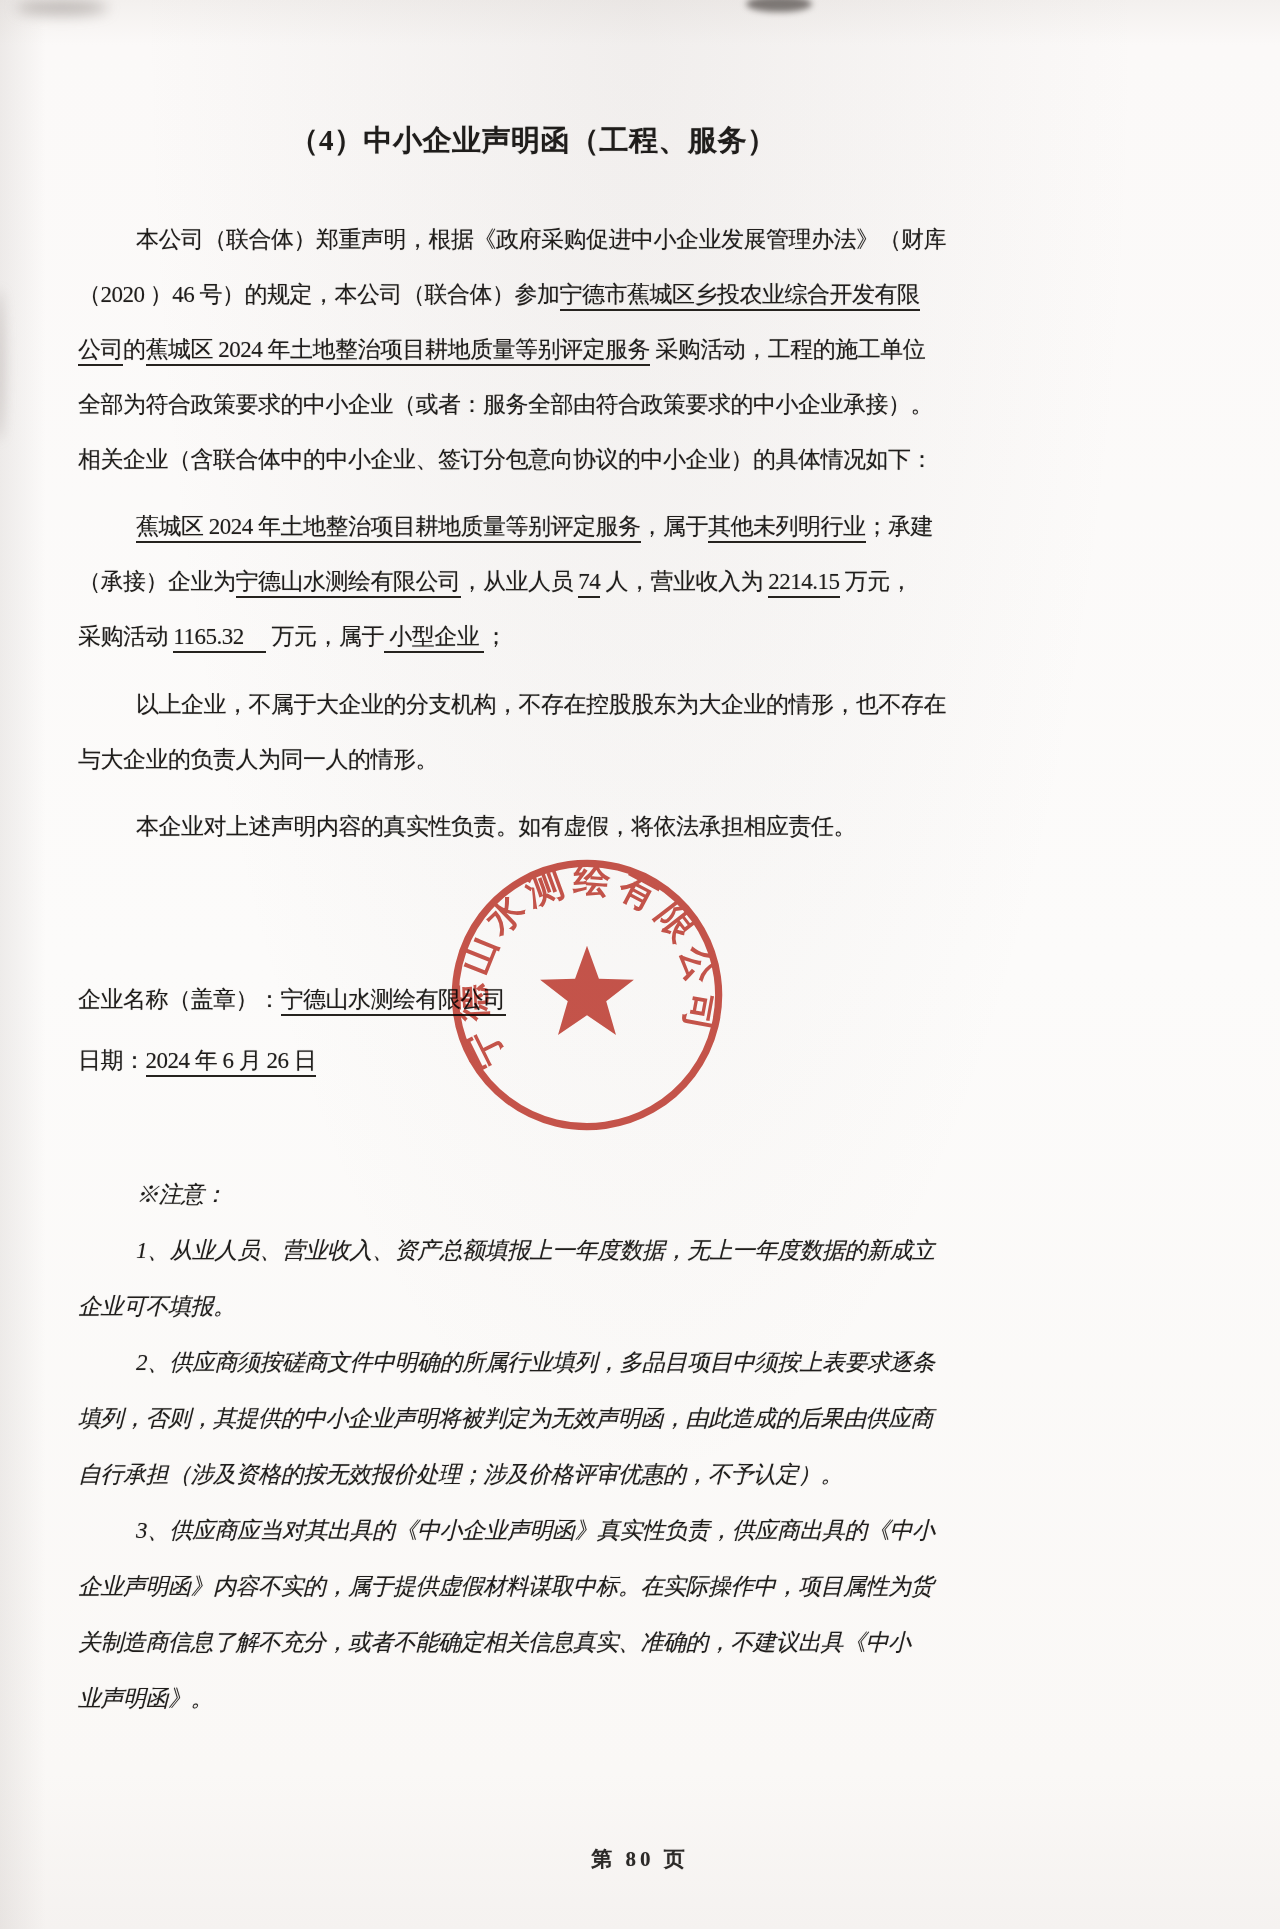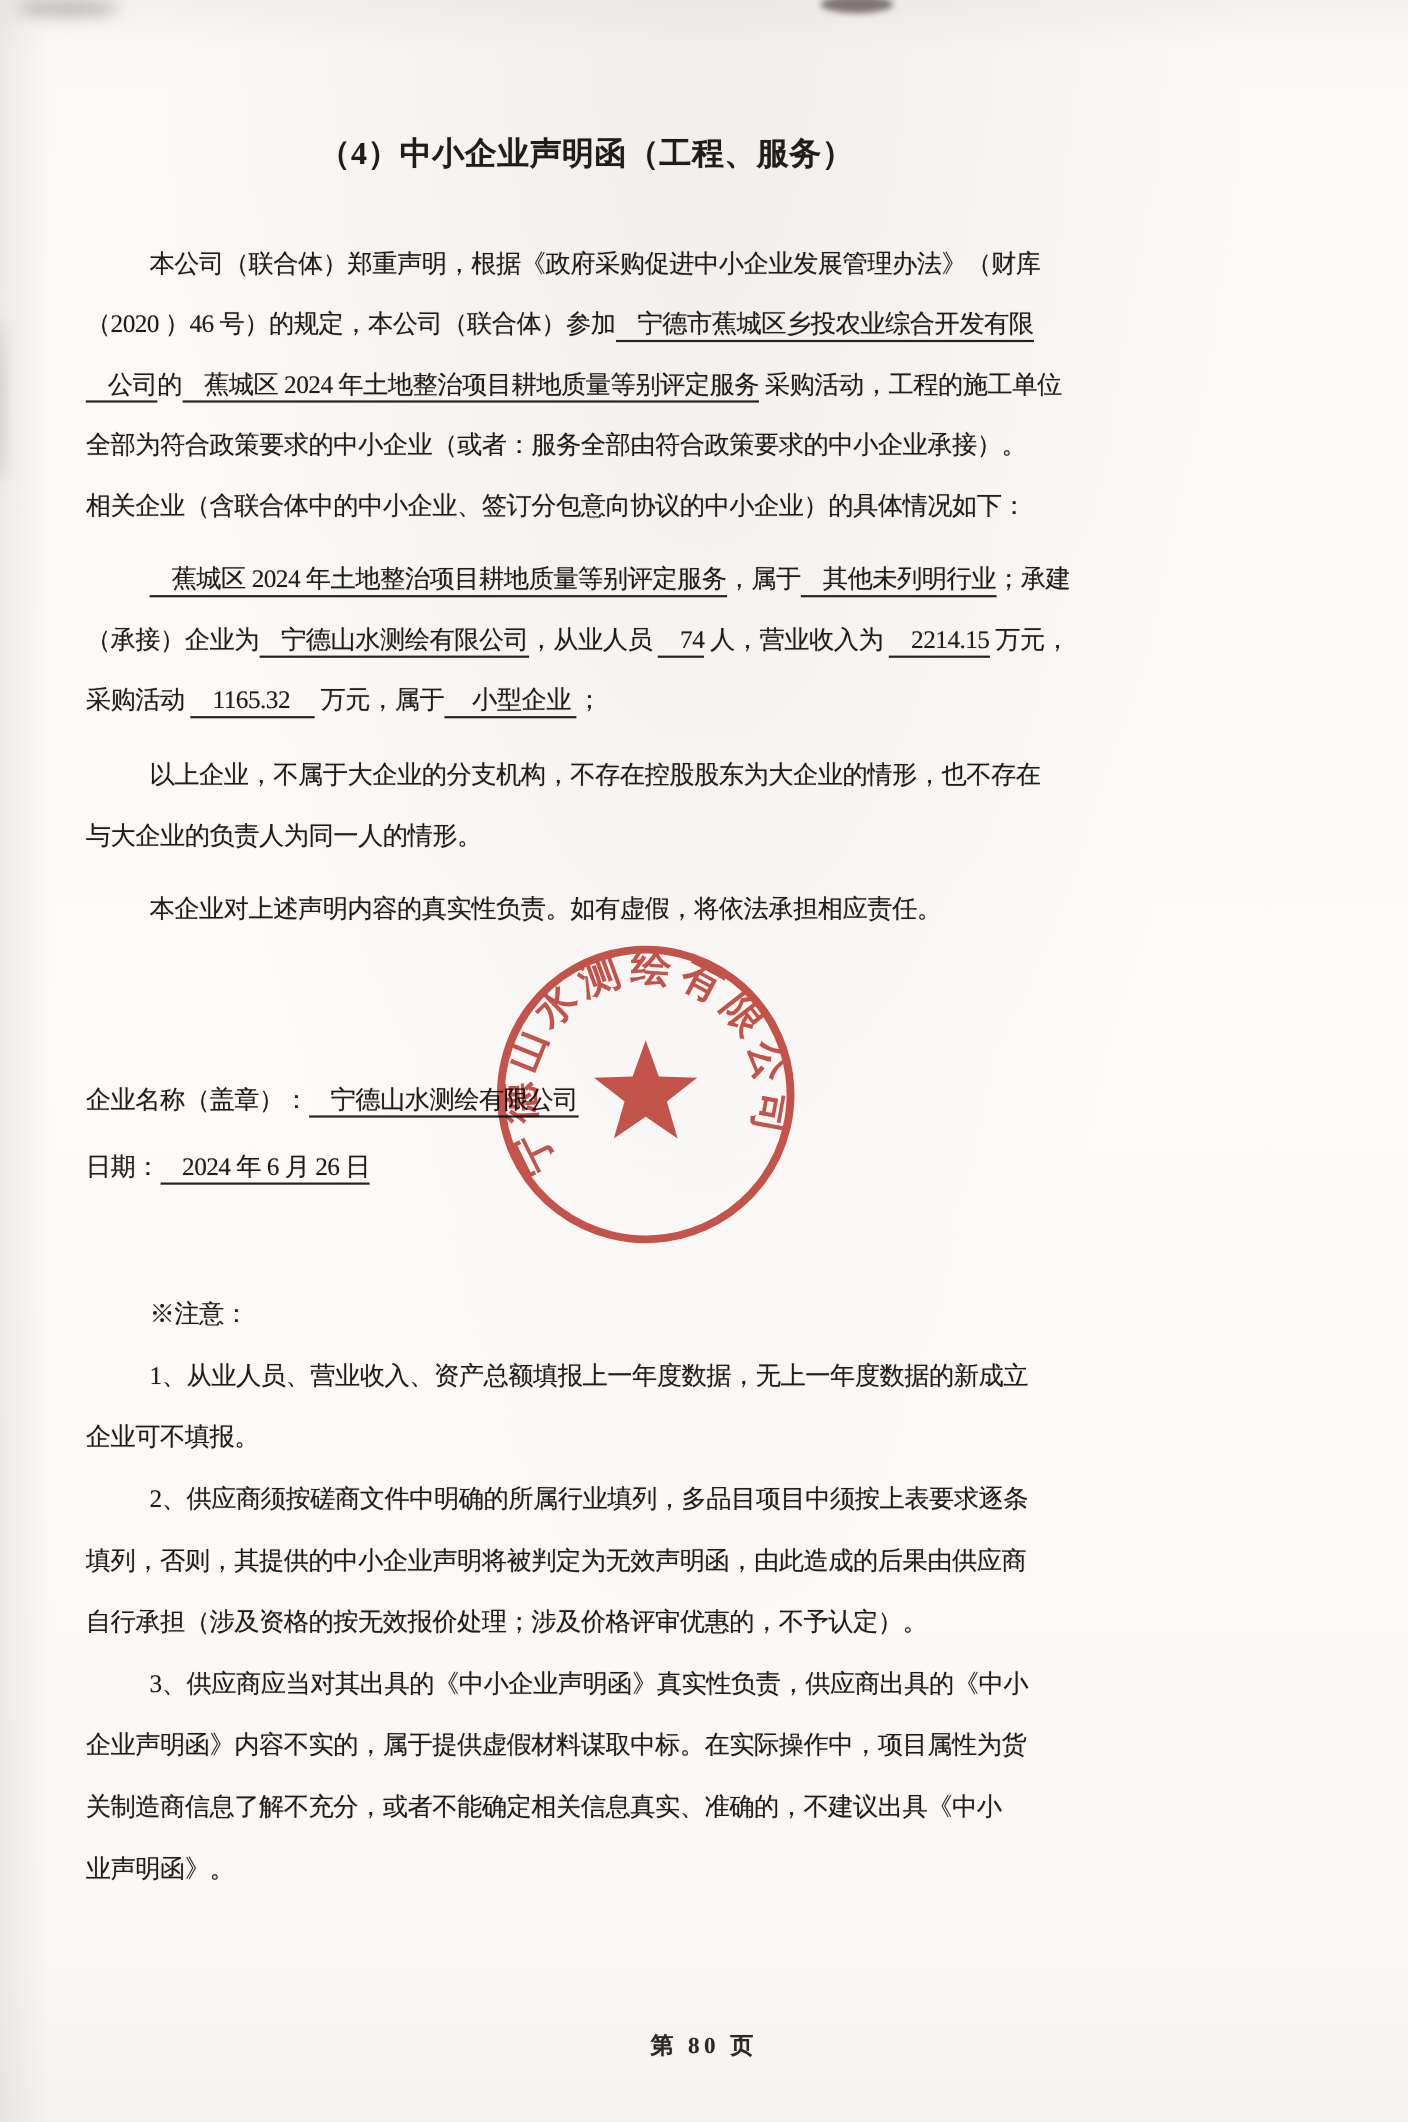--- a/index.html
+++ b/index.html
@@ -27,23 +27,23 @@
     position:absolute;left:0;top:118px;width:100%;margin:0;
     text-align:center;font-size:29px;font-weight:bold;line-height:44px;
     letter-spacing:0.5px;text-shadow:0 0 1px rgba(25,23,21,.35);
   }
   .block{position:absolute;left:0;width:910px;}
   .line{
     height:55px;line-height:55px;white-space:nowrap;
     font-size:23px;letter-spacing:-0.5px;
     text-shadow:0 0 1px rgba(25,23,21,.38);
   }
-  .notes .line{height:56px;line-height:56px;}
+  .notes .line{height:56px;line-height:56px;font-style:italic;}
   .line.indent{padding-left:58px;}
-  .u{border-bottom:2.5px solid #26231f;padding-bottom:2px;padding-left:20px;}
+  .u{border-bottom:2.5px solid #26231f;padding-bottom:2px;}
   .seal{
     position:absolute;left:443px;top:851px;width:288px;height:288px;
     mix-blend-mode:multiply;opacity:.86;filter:blur(.4px);
   }
   .seal-ring{stroke:var(--seal,#c03a2e);}
   .seal-star{fill:var(--seal,#c03a2e);}
   .seal-text{
     font-size:36px;letter-spacing:6px;font-weight:bold;
     fill:var(--seal,#c03a2e);
     font-family:"Liberation Serif","DejaVu Serif",serif;

